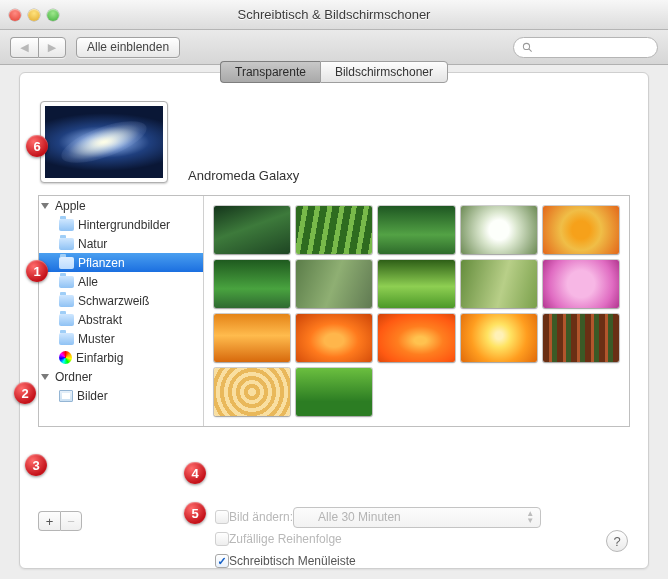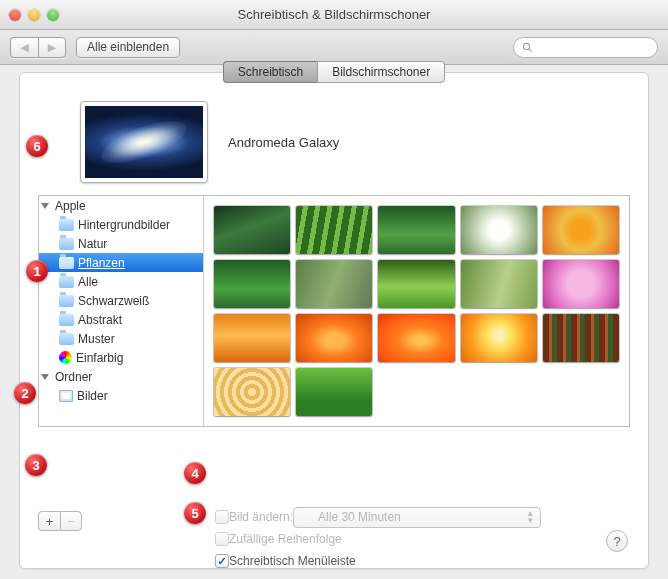--- a/index.html
+++ b/index.html
@@ -28,32 +28,32 @@
   .search svg { width: 11px; height: 11px; margin-right: 4px; }
 
   
   .panel { position: absolute; left: 19px; right: 19px; top: 72px; bottom: 10px; background: #fff; border: 1px solid #cfcfcf; border-radius: 6px; box-shadow: 0 1px 2px rgba(0,0,0,.07); padding-top: 18px;}
   .tabs { display: flex; justify-content: center; position: absolute; top: -12px; left: 0; right: 0; }
   .tab { height: 22px; border: 1px solid #9e9e9e; font-size: 12px; padding: 0 14px; display: flex; align-items: center; background: linear-gradient(#fdfdfd,#e4e4e4); }
   .tab:first-child { border-radius: 4px 0 0 4px; border-right: 0; }
   .tab:last-child { border-radius: 0 4px 4px 0; }
   .tab.active { background: linear-gradient(#c8c8c8,#a9a9a9); color: #2a2a2a; border-color: #7e7e7e; }
 
-  .preview-row { display: flex; align-items: center; gap: 20px; padding: 10px 20px 12px 20px; margin-left: 40px; }
+  .preview-row { display: flex; align-items: flex-end; gap: 20px; padding: 10px 20px 12px 20px; }
   .preview { width: 128px; height: 82px; border: 1px solid #b0b0b0; border-radius: 4px; padding: 4px; background: #fff; box-shadow: 0 1px 2px rgba(0,0,0,.2);}
   .preview-inner { width: 100%; height: 100%; background: radial-gradient(ellipse 70% 40% at 50% 50%, #e7ecf9 0%, #7fa3e0 20%, #1f3f7e 55%, #0a1736 100%); transform: rotate(0deg); display:flex; align-items:center; justify-content:center;}
   .galaxy { width: 90px; height: 30px; background: radial-gradient(ellipse, rgba(255,255,230,.95), rgba(170,190,230,.2) 60%, transparent 80%); transform: rotate(-20deg); border-radius: 50%; }
   .wall-name { font-size: 13px; color: #333; }
 
   .split { display: flex; margin: 0 18px; border: 1px solid #bfbfbf; height: 232px; }
   .sidebar { width: 165px; border-right: 1px solid #d0d0d0; overflow: hidden; background:#fff; font-size: 12px; color:#333;}
   .row { height: 19px; display: flex; align-items: center; padding-left: 4px; gap: 4px; white-space: nowrap; }
   .row.lvl1 { padding-left: 2px; }
   .row.lvl2 { padding-left: 20px; }
-  .row.sel { background: linear-gradient(#4a9ff0,#1b6fe0); color: #fff; text-decoration: underline; }
+  .row.sel { background: linear-gradient(#4a9ff0,#1b6fe0); color: #fff; }
   .disclose { width:0; height:0; border-left:4px solid transparent; border-right:4px solid transparent; border-top:6px solid #7a7a7a; margin-right:2px; }
   .folder { width: 15px; height: 12px; background: linear-gradient(#cfe7ff,#8fc2f4); border-radius: 2px; position: relative; }
   .folder::before { content:""; position:absolute; top:-3px; left:1px; width:6px; height:3px; background:#9fcef7; border-radius:1px 1px 0 0; }
   .row.sel .folder { background: linear-gradient(#e0efff,#bcdcff); }
   .colorwheel { width: 13px; height: 13px; border-radius: 50%; background: conic-gradient(red,orange,yellow,lime,cyan,blue,magenta,red); }
   .picframe { width:14px;height:12px;border:1px solid #94b5d4;background:linear-gradient(#e6f0f9,#cbe1f3);border-radius:1px; position:relative;}
   .picframe::after{content:"";position:absolute;left:2px;top:2px;right:2px;bottom:2px;background:#fff;}
 
   .grid { flex:1; padding: 10px 10px; overflow:hidden; display:grid; grid-template-columns: repeat(5, 1fr); grid-auto-rows: 48px; gap: 6px 6px; align-content:start;}
   .thumb { border-radius: 2px; box-shadow: 0 0 0 1px rgba(0,0,0,.18), 0 1px 2px rgba(0,0,0,.25); }
@@ -106,21 +106,21 @@
     <svg viewBox="0 0 16 16">
         <circle cx="6.5" cy="6.5" r="4.5" fill="none" stroke="#9a9a9a" stroke-width="1.5"></circle>
         <line x1="10" y1="10" x2="14" y2="14" stroke="#9a9a9a" stroke-width="1.5"></line>
       </svg>
   </div>
 </div>
 
 <div class="panel">
   <div class="tabs">
     <div class="tab active">
-        <span>Schreibtisch</span>
+        <span>Transparente</span>
       </div>
     <div class="tab">
         <span>Bildschirmschoner</span>
       </div>
   </div>
 
   <div class="preview-row">
     <div class="preview">
       <div class="preview-inner">
           <div class="galaxy"></div>

